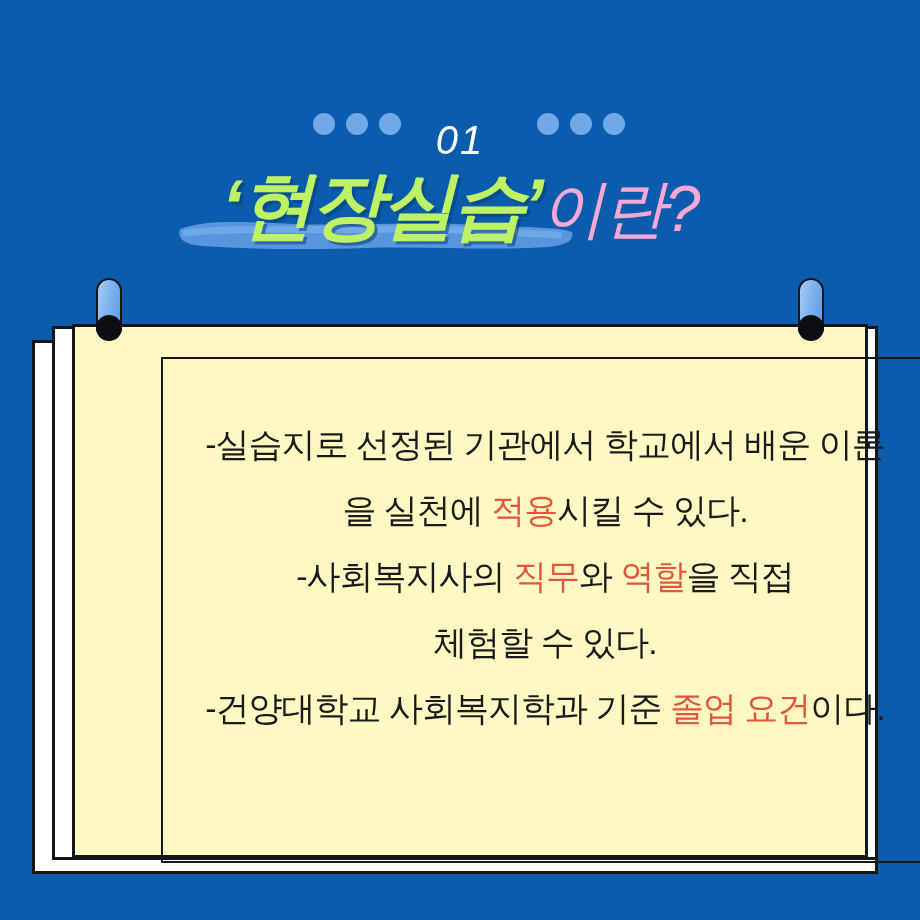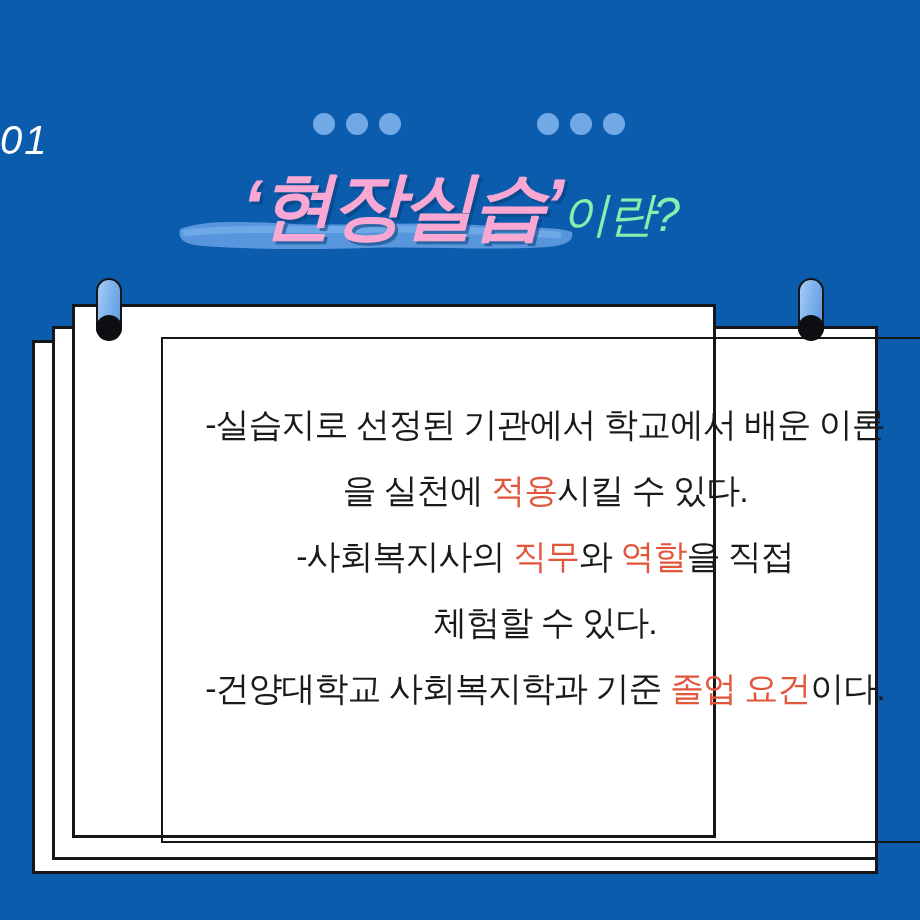--- a/index.html
+++ b/index.html
@@ -44,21 +44,21 @@
     height: 22px;
     border-radius: 50%;
     background: #71A9E6;
   }
 
   .issue-number {
     position: absolute;
     top: 120px;
     left: 0;
     width: 920px;
-    text-align: left;
+    text-align: center;
     font-size: 40px;
     font-style: italic;
     font-weight: 400;
     letter-spacing: 2px;
     color: #FFFFFF;
     line-height: 1;
   }
 
   .title-wrap {
     position: absolute;
@@ -85,29 +85,29 @@
     width: 920px;
     text-align: center;
     white-space: nowrap;
     line-height: 96px;
   }
 
   .title-strong {
     font-size: 74px;
     font-weight: 700;
     font-style: italic;
-    color: #f9a8d4;
+    color: #bef264;
     letter-spacing: -3px;
     text-shadow: 3px 3px 0 rgba(8, 62, 120, 0.55);
   }
   .title-light {
-    font-size: 48px;
+    font-size: 64px;
     font-weight: 300;
     font-style: italic;
-    color: #86efac;
+    color: #f9a8d4;
     letter-spacing: -2px;
   }
 
   
   .paper-stack {
     position: absolute;
     left: 0;
     top: 296px;
     width: 920px;
     height: 600px;
@@ -118,24 +118,24 @@
     background: #FFFFFF;
     border: 3px solid #15161A;
   }
   
   .sheet.back-2 { left: 32px;  top: 48px; width: 856px; height: 282px; }
   .sheet.back-1 { left: 52px;  top: 32px; width: 856px; height: 272px; }
 
   .sheet-front-main {
     position: absolute;
     left: 72px;
-    top: 8px;
-    width: 644px;
+    top: 28px;
+    width: 796px;
     height: 534px;
-    background: #ffffff;
+    background: #fef9c3;
     border: 3px solid #15161A;
   }
   .sheet.back-1 { left: 52px; top: 30px; width: 826px; height: 534px; }
   .sheet.back-2 { left: 32px; top: 44px; width: 846px; height: 534px; }
 
   .inner-rule {
     position: absolute;
     left: 86px;
     top: 30px;
     width: 768px;

